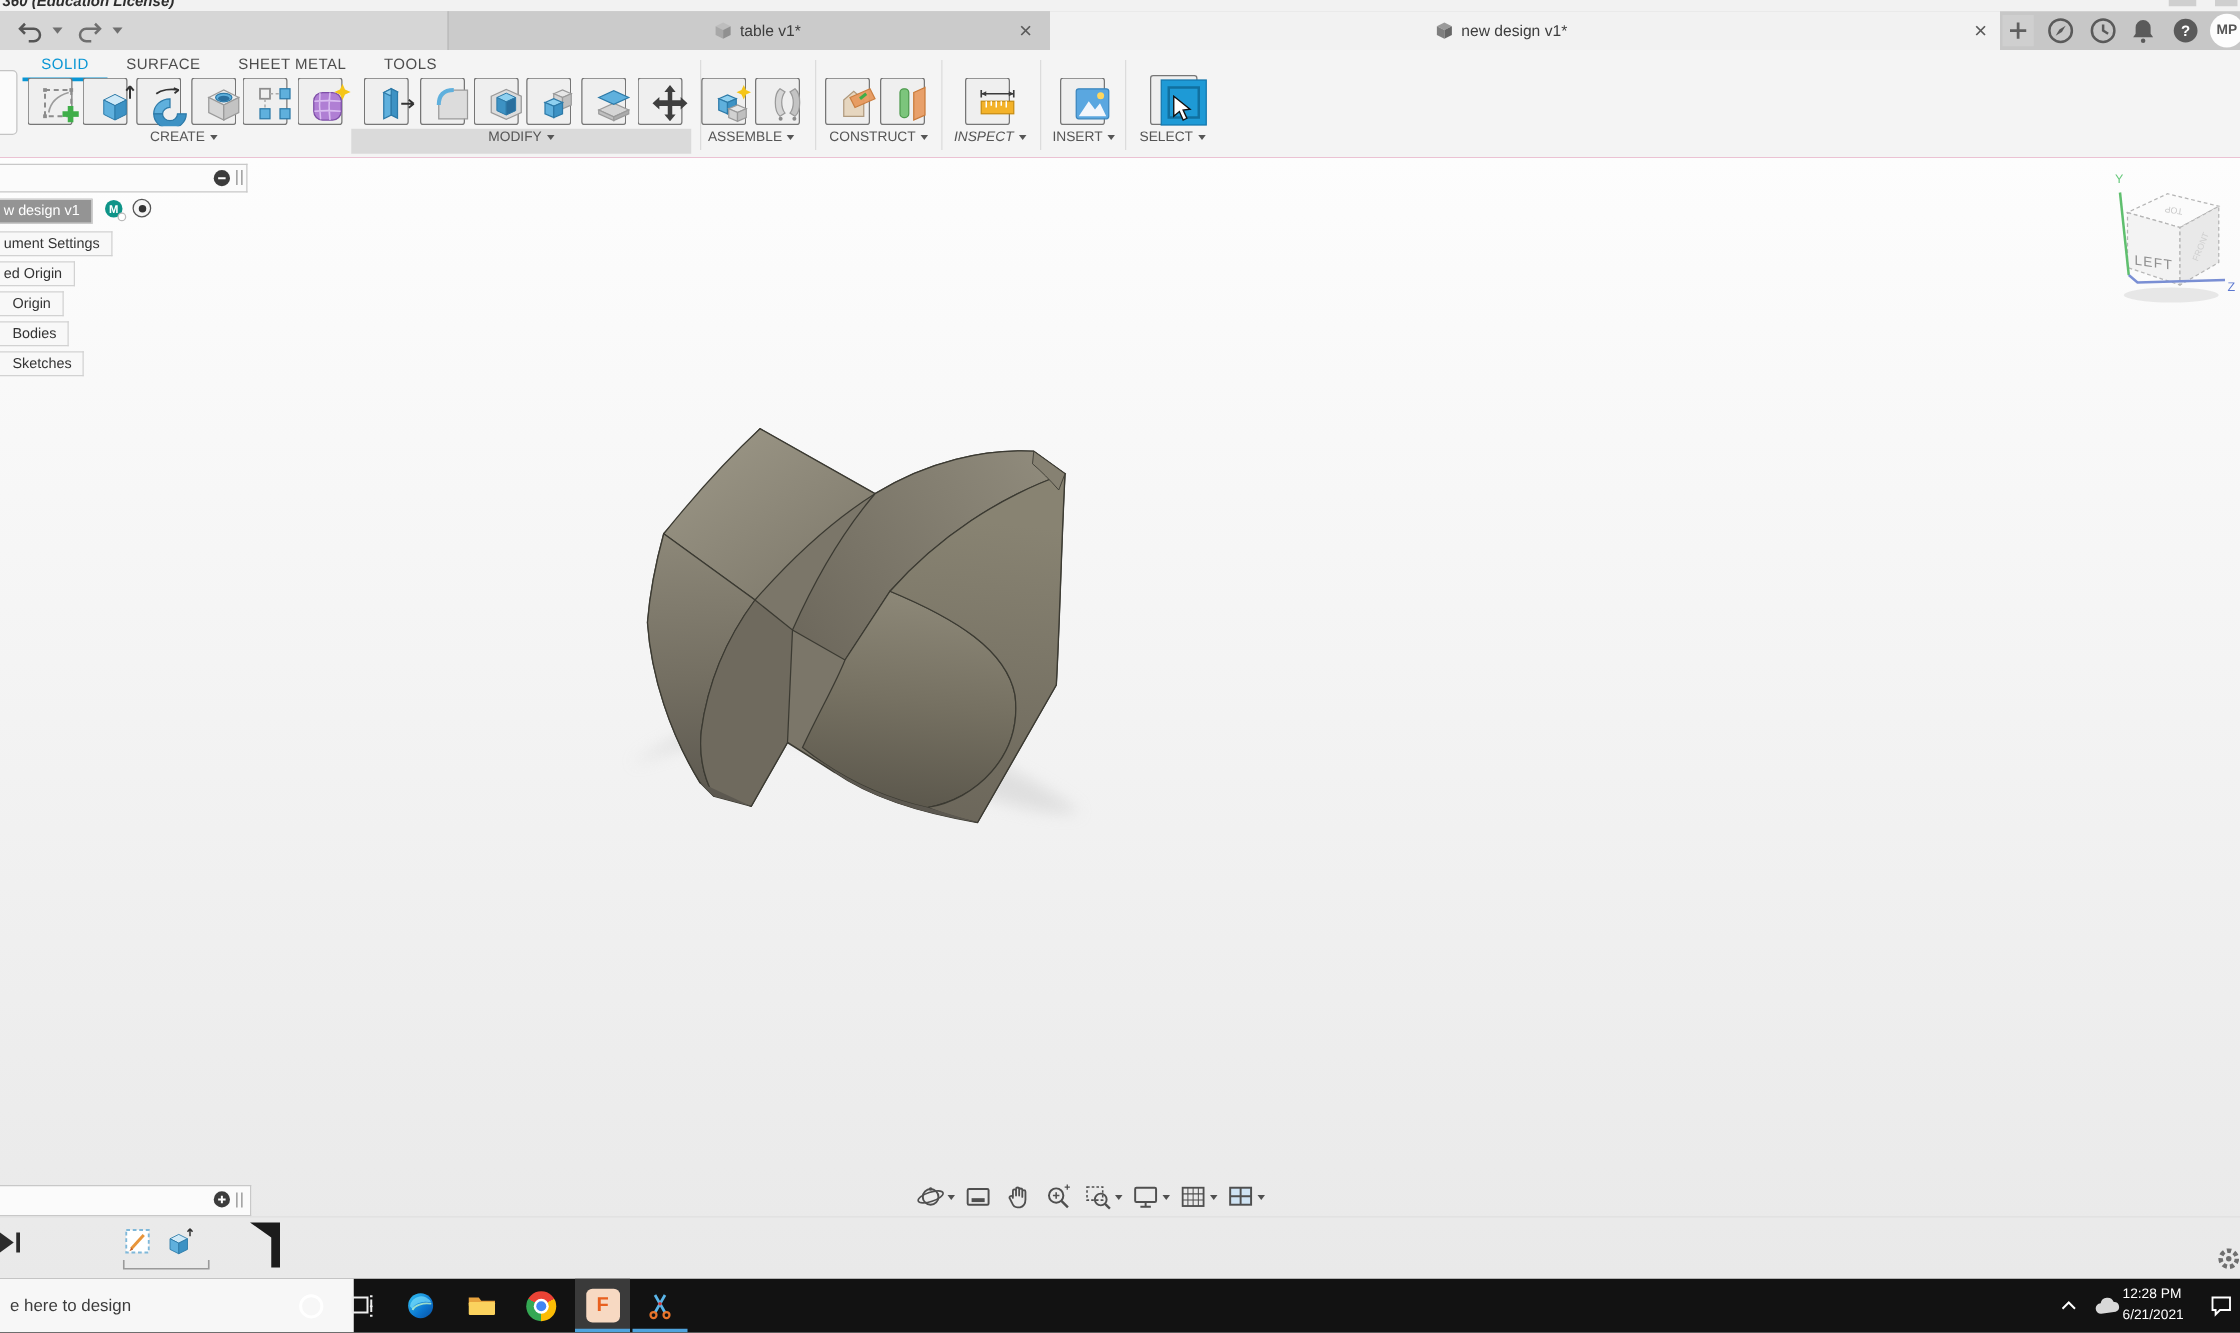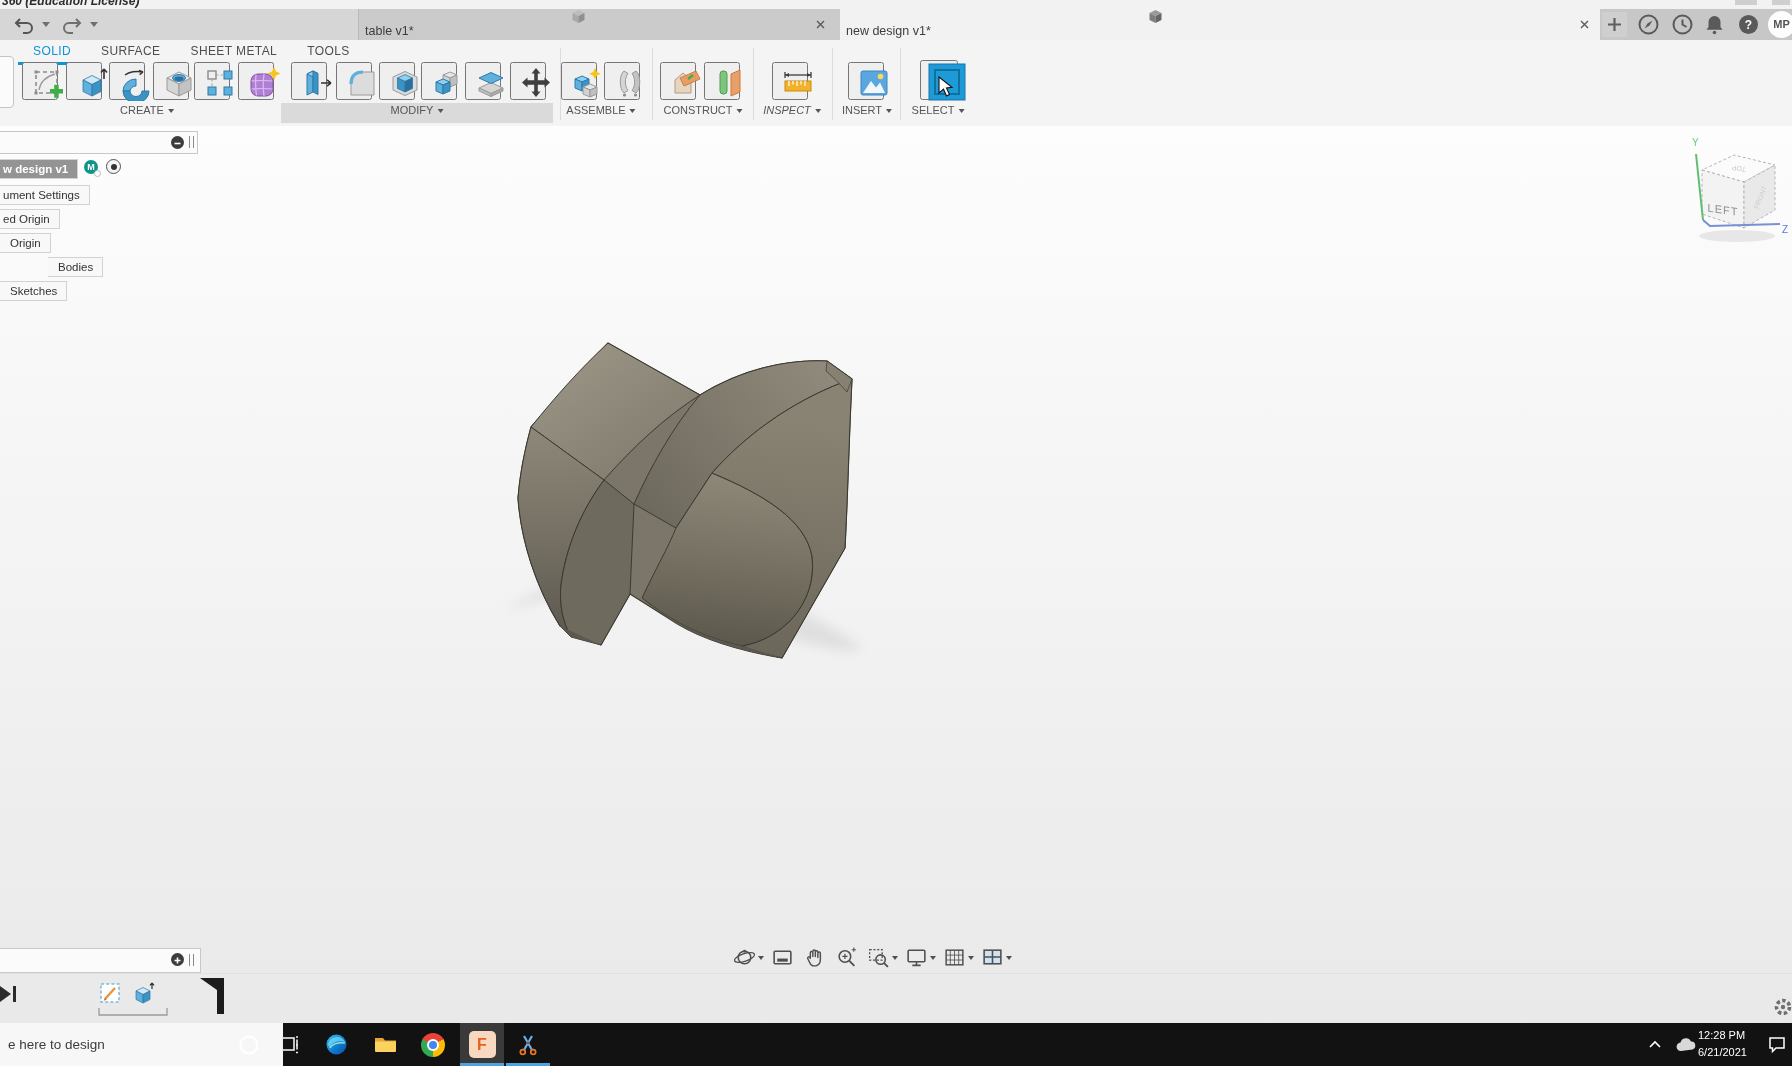--- a/index.html
+++ b/index.html
@@ -8,21 +8,21 @@
   .abs{position:absolute;}
   
   .titlebar{left:0;top:0;width:1792px;height:9px;background:#f2f2f2;overflow:hidden;font-style:italic;}
   .titletext{position:absolute;left:2px;top:-6px;font-size:12px;font-weight:bold;color:#2e2e2e;white-space:nowrap;}
   .wc{position:absolute;top:0;height:5px;background:#cfcfcf;}
   
   .qat{left:0;top:9px;width:1792px;height:31px;background:#c7c7c7;}
   .undoarea{position:absolute;left:0;top:0;width:358px;height:31px;background:#d6d6d6;}
   .qbtn{position:absolute;top:4px;width:26px;height:22px;border:none;background:transparent;padding:0;}
   .qcaret{position:absolute;top:13px;width:0;height:0;border-left:4px solid transparent;border-right:4px solid transparent;border-top:5px solid #6f6f6f;}
-  .doctab{position:absolute;top:0;height:31px;display:flex;align-items:flex-start;flex-direction:column;}
+  .doctab{position:absolute;top:0;height:31px;display:flex;align-items:center;}
   .doctab .dtlabel{font-size:12.5px;color:#3d3d3d;margin-left:6px;}
   .tabclose{position:absolute;top:9px;width:13px;height:13px;}
   .stripbtn{position:absolute;top:3px;width:25px;height:25px;border:none;background:transparent;padding:0;}
   .avatar{position:absolute;left:1768px;top:2px;width:27px;height:27px;border-radius:50%;background:#fdfdfd;
     font-size:11px;font-weight:bold;color:#555;text-align:center;line-height:27px;}
   
   .ribbon{left:0;top:40px;width:1792px;height:86px;background:#f4f4f4;border-bottom:1px solid #be185d;}
   .rtabs{position:absolute;left:18px;top:2px;height:20px;display:flex;}
   .rtab{padding:0 15px;font-size:12px;color:#4d4d4d;letter-spacing:.4px;line-height:18px;height:20px;}
   .rtab.on{color:#0a96d4;border-bottom:3px solid #0a96d4;}
@@ -31,21 +31,21 @@
   .gcaret{display:inline-block;margin-left:4px;width:0;height:0;border-left:3.5px solid transparent;border-right:3.5px solid transparent;border-top:4.5px solid #555;vertical-align:middle;}
   .rsep{position:absolute;top:8px;width:1px;height:72px;background:#dcdcdc;}
   .modband{position:absolute;left:281px;top:63px;width:272px;height:20px;background:#dadada;}
   .leftsliver{position:absolute;left:-10px;top:16px;width:22px;height:50px;border:1px solid #c4c4c4;border-radius:4px;background:#fbfbfb;}
   
   .viewport{left:0;top:126px;width:1792px;height:896px;background:linear-gradient(#fdfdfd, #e9e9e9);}
   
   .bheader{position:absolute;left:0;top:5px;width:197px;height:21px;background:#fbfbfb;border:1px solid #c8c8c8;border-left:none;}
   .chip{position:absolute;left:0;height:18px;line-height:18px;background:rgba(248,248,248,.93);
     border:1px solid #d2d2d2;border-left:none;font-size:11.5px;color:#333;padding:0 9px 0 3px;white-space:nowrap;}
-  .chip.sel{background:#949494;color:#fff;font-weight:bold;text-align:center;}
+  .chip.sel{background:#949494;color:#fff;font-weight:normal;text-align:center;}
   .mbadge{position:absolute;left:84px;top:34px;width:14px;height:14px;border-radius:50%;background:#0e9488;
     color:#fff;font-size:9px;font-weight:bold;text-align:center;line-height:14px;}
   .mdot{position:absolute;left:94px;top:44px;width:5px;height:5px;border-radius:50%;background:#fff;border:1px solid #bbb;}
   .radio{position:absolute;left:106px;top:33px;width:13px;height:13px;border-radius:50%;border:1.5px solid #555;background:#f5f5f5;}
   .radio::after{content:"";position:absolute;left:3.5px;top:3.5px;width:6px;height:6px;border-radius:50%;background:#333;}
   .handle-circle{position:absolute;width:13px;height:13px;border-radius:50%;background:#3c3c3c;}
   .grip{position:absolute;width:3px;height:12px;border-left:1px solid #8a8a8a;border-right:1px solid #8a8a8a;}
   
   .nav{position:absolute;left:728px;top:818px;height:28px;display:flex;align-items:center;}
   .nbtn{width:26px;height:26px;margin:0 3px;border:none;background:transparent;padding:1px;}
@@ -389,21 +389,21 @@
         </div>
         <div class="grip" style="left:189px;top:4px;"></div>
       </div>
       <div class="chip sel" style="top:33px;"><span>w design v1</span></div>
       <div class="mbadge">M</div>
       <div class="mdot"></div>
       <div class="radio"></div>
       <div class="chip" style="top:59px;"><span>ument Settings</span></div>
       <div class="chip" style="top:83px;"><span>ed Origin</span></div>
       <div class="chip" style="top:107px;padding-left:10px;"><span>Origin</span></div>
-      <div class="chip" style="top:131px;padding-left:10px;margin-left:48px;"><span>Bodies</span></div>
+      <div class="chip" style="top:131px;padding-left:10px;"><span>Bodies</span></div>
       <div class="chip" style="top:155px;padding-left:10px;"><span>Sketches</span></div>
     </div>
 
     <svg class="abs" style="left:1682px;top:4px;" width="110" height="116" viewBox="0 0 110 116">
       <ellipse cx="55" cy="106" rx="38" ry="6" fill="#e2e2e2" opacity=".8"></ellipse>
       <polygon points="20,40 62,52 93,35 52,25" fill="#fbfbfb" stroke="#b5b5b5" stroke-width="1" stroke-dasharray="3 2.2"></polygon>
       <polygon points="20,40 62,52 62,98 20,84" fill="#f3f3f3" stroke="#b5b5b5" stroke-width="1" stroke-dasharray="3 2.2"></polygon>
       <polygon points="62,52 93,35 93,80 62,98" fill="#e9e9e9" stroke="#b5b5b5" stroke-width="1" stroke-dasharray="3 2.2"></polygon>
       <text x="41" y="78" text-anchor="middle" font-size="11" fill="#8f8f8f" letter-spacing="1" transform="skewY(8)">LEFT</text>
       <text x="57" y="40" text-anchor="middle" font-size="7" fill="#c9c9c9" transform="rotate(188 57 38)">TOP</text>

